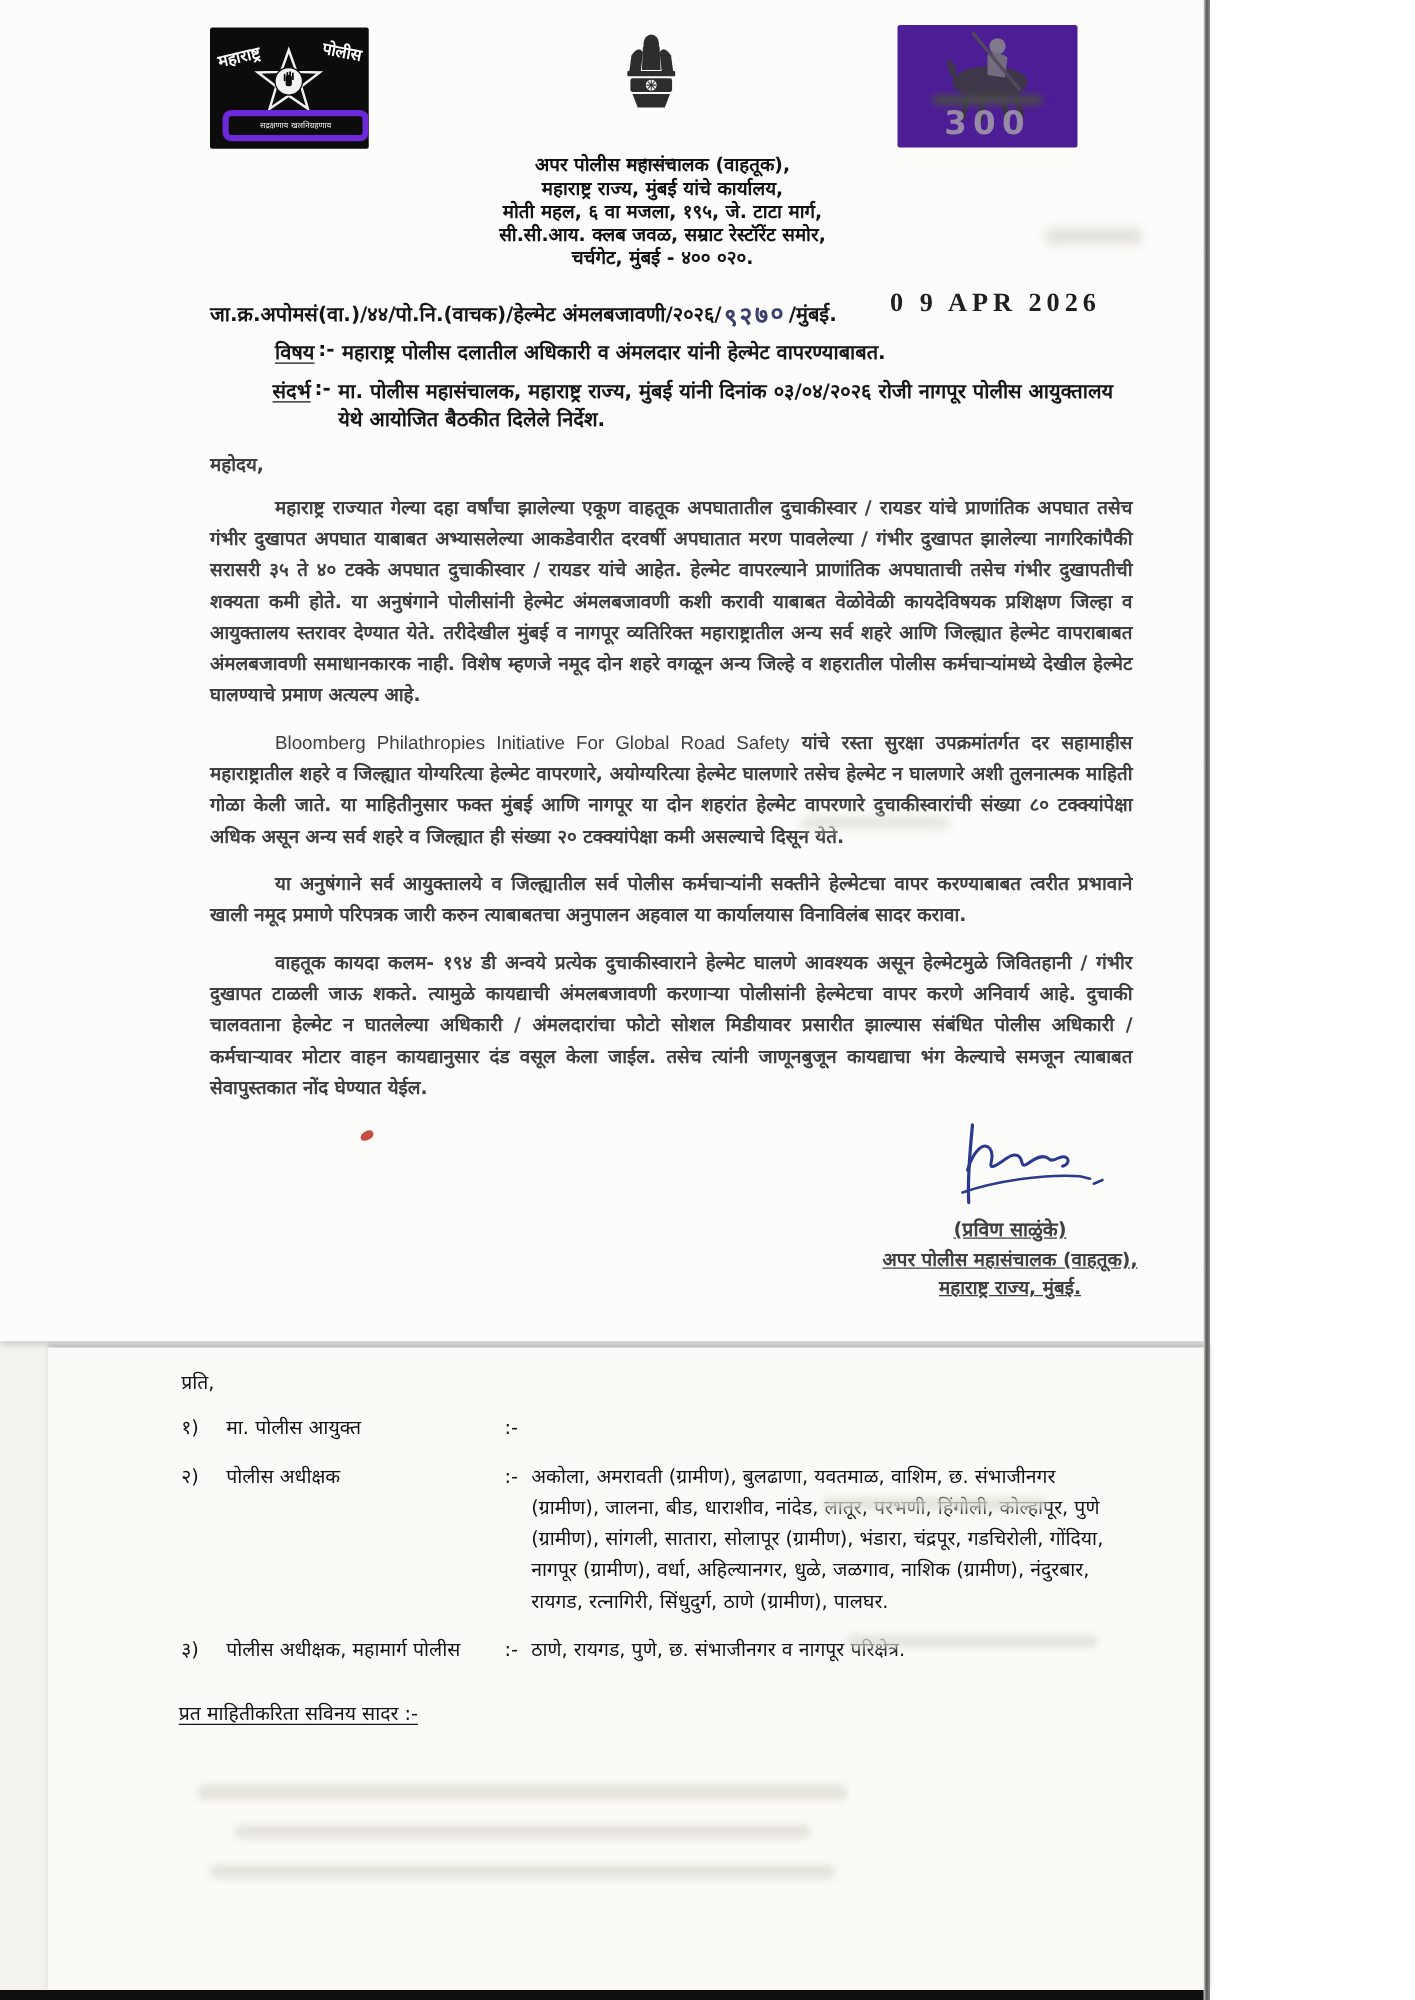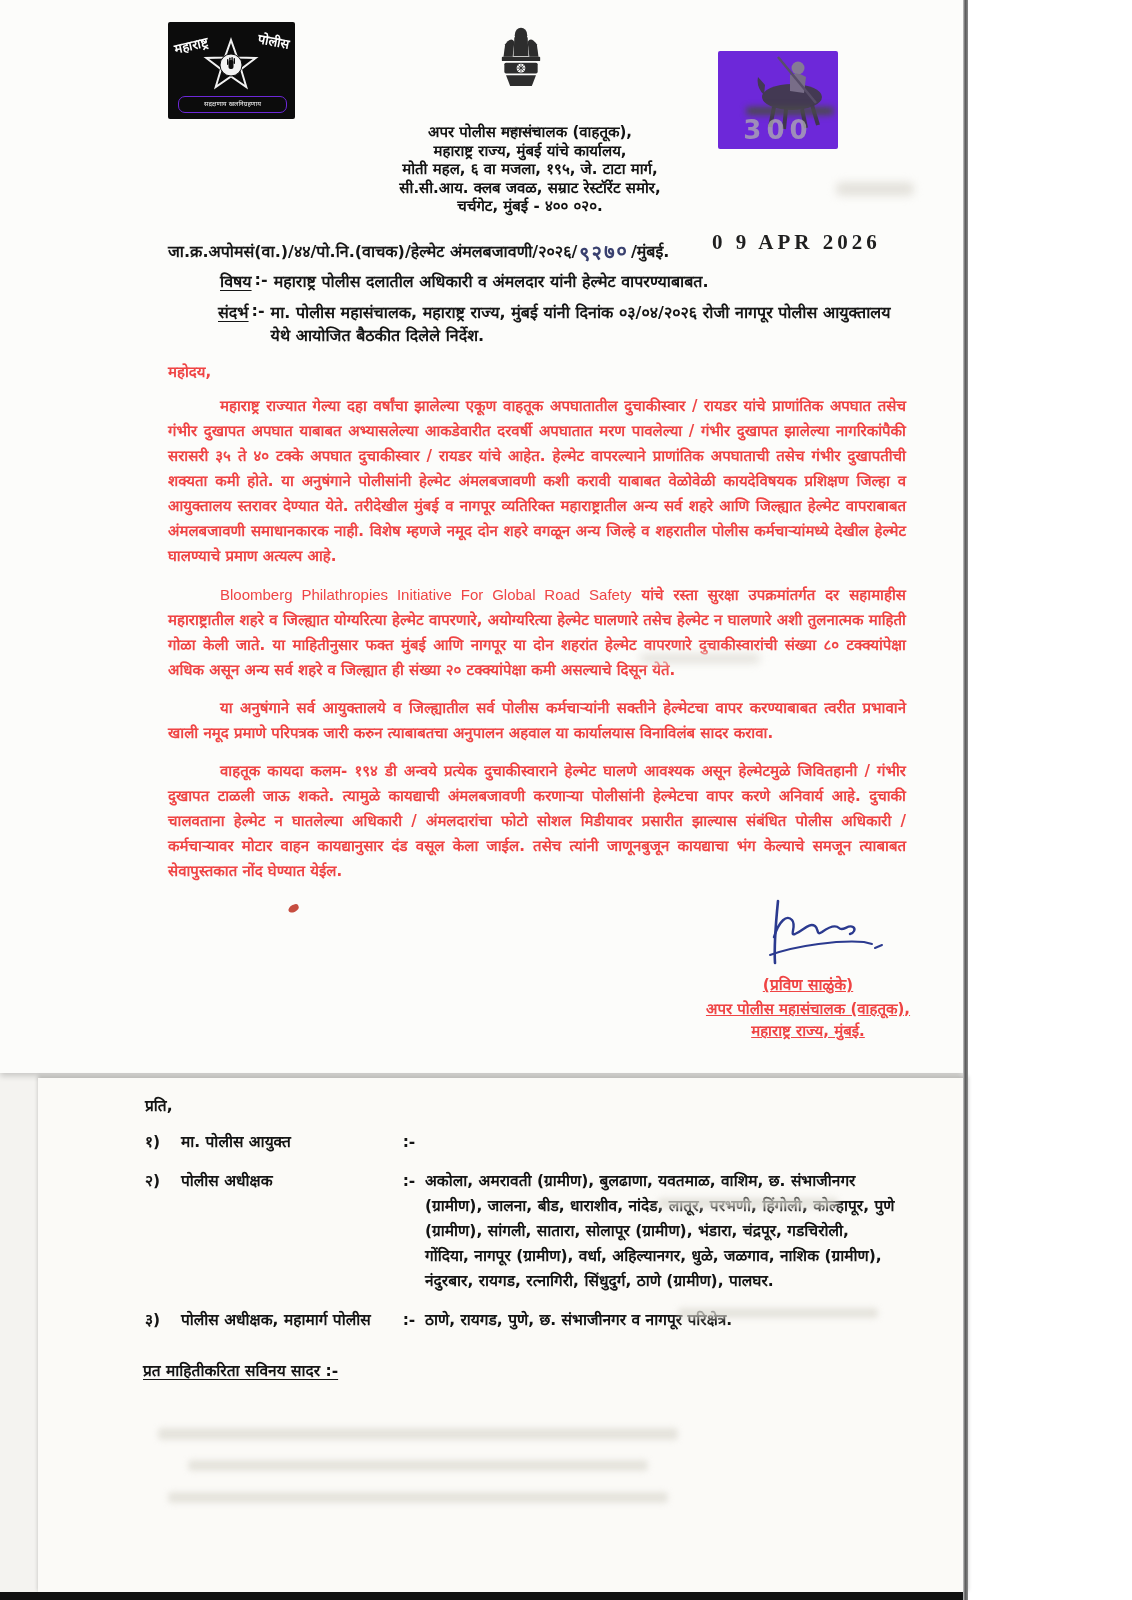--- a/index.html
+++ b/index.html
@@ -14,26 +14,26 @@
   .page1{position:absolute;left:0;top:0;width:963px;height:1073px;background:#fcfcfa;
          box-shadow:0 3px 6px rgba(0,0,0,.18);}
   
   .logo-left{position:absolute;left:168px;top:22px;width:127px;height:97px;background:#0c0c0c;
              border-radius:2px;overflow:hidden;}
   .ml-word{position:absolute;color:#fff;font-weight:bold;font-size:13px;white-space:nowrap;}
   .ml-left{left:6px;top:14px;transform:rotate(-13deg);}
   .ml-right{right:5px;top:10px;transform:rotate(11deg);}
   .ml-star{position:absolute;left:31px;top:14px;}
   .ml-ribbon{position:absolute;left:10px;bottom:6px;width:107px;height:15px;background:#0c0c0c;
-             border:1px solid #6d28d9;border-radius:7px;color:#f2f2f2;font-size:6.5px;
+             border:5px solid #6d28d9;border-radius:7px;color:#f2f2f2;font-size:6.5px;
              text-align:center;line-height:14px;white-space:nowrap;overflow:hidden;}
   .emblem{position:absolute;left:490px;top:26px;width:62px;text-align:center;}
   .emblem-caption{font-size:7px;color:#3c3c3c;margin-top:16px;letter-spacing:.5px;}
-  .logo-right{position:absolute;left:718px;top:20px;width:120px;height:98px;background:#6d28d9;
-              border-radius:2px;overflow:hidden;margin-top:31px;}
+  .logo-right{position:absolute;left:718px;top:20px;width:144px;height:98px;background:#4c1d95;
+              border-radius:2px;overflow:hidden;}
   .logo300{position:absolute;left:0;right:0;bottom:4px;text-align:center;
            font-size:26px;font-weight:bold;letter-spacing:5px;color:rgba(175,175,175,.75);}
   .lr-smudge{position:absolute;left:28px;top:56px;width:88px;height:8px;background:#4a4a4a;
              filter:blur(3px);border-radius:4px;}
   
   .address{position:absolute;left:330px;top:123px;width:400px;text-align:center;
            font-size:15px;font-weight:bold;line-height:18.5px;color:#131313;}
   
   .refline{position:absolute;left:168px;top:236px;font-size:16px;font-weight:bold;white-space:nowrap;}
   .hand-no{display:inline-block;font-size:20px;font-weight:600;color:#39406e;
@@ -41,36 +41,36 @@
   .datestamp{position:absolute;left:712px;top:230px;font-family:Liberation Serif, serif;
              font-weight:bold;font-size:21px;letter-spacing:4px;color:#1f1f1f;white-space:nowrap;}
   
   .subj-row{position:absolute;left:220px;top:270px;width:710px;font-size:16px;font-weight:bold;display:flex;}
   .ref-row{position:absolute;left:218px;top:301px;width:690px;font-size:16px;font-weight:bold;display:flex;}
   .lbl-u{text-decoration:underline;text-underline-offset:3px;white-space:nowrap;}
   .lbl-c{white-space:nowrap;margin:0 6px 0 3px;}
   .row-text{flex:1;line-height:23px;}
   
   .body-flow{position:absolute;left:168px;top:360px;width:738px;font-size:15px;font-weight:bold;
-             line-height:25px;color:#ef4444;}
+             line-height:25px;color:#404040;}
   .salutation{margin:0 0 9px 0;}
   .para{margin:0 0 13px 0;text-align:justify;text-indent:52px;}
   .latin-b{font-family:"Liberation Sans",sans-serif;font-weight:normal;}
   .sig-block{margin-top:4px;text-align:center;width:280px;margin-left:500px;text-decoration:underline;}
   .sig-img{margin-left:30px;}
   .sig-name{font-size:15.5px;font-weight:bold;margin-top:-4px;}
   .sig-line{font-size:15px;font-weight:bold;line-height:22px;}
   .red-dot{position:absolute;left:288px;top:905px;width:11px;height:7px;background:#c03a2b;
            border-radius:60% 40% 50% 50%;transform:rotate(-25deg);opacity:.9;}
   .smudge{position:absolute;background:#e4e2dc;filter:blur(4px);border-radius:6px;}
 
   
   .page2{position:absolute;left:38px;top:1078px;width:930px;height:515px;background:#fbfaf7;
          box-shadow:0 -2px 4px rgba(0,0,0,.22);z-index:2;}
-  .dist{position:absolute;left:107px;top:16px;width:780px;font-size:15.5px;font-weight:bold;color:#141414;}
+  .dist{position:absolute;left:107px;top:16px;width:780px;font-size:15.5px;font-weight:normal;color:#141414;}
   .dist-head{margin-bottom:14px;}
   .dist-row{display:flex;margin-bottom:14px;line-height:25px;}
   .d-num{width:36px;flex:none;}
   .d-label{width:212px;flex:none;}
   .d-sep{width:32px;flex:none;text-align:center;}
   .d-val{width:470px;flex:none;text-align:left;}
   .copy-head{margin:26px 0 4px -2px;text-decoration:underline;text-underline-offset:3px;}
   .copy-to{margin-left:50px;}
   .ghost{position:absolute;background:#e0ded6;filter:blur(3px);border-radius:4px;opacity:.8;}
 </style>

